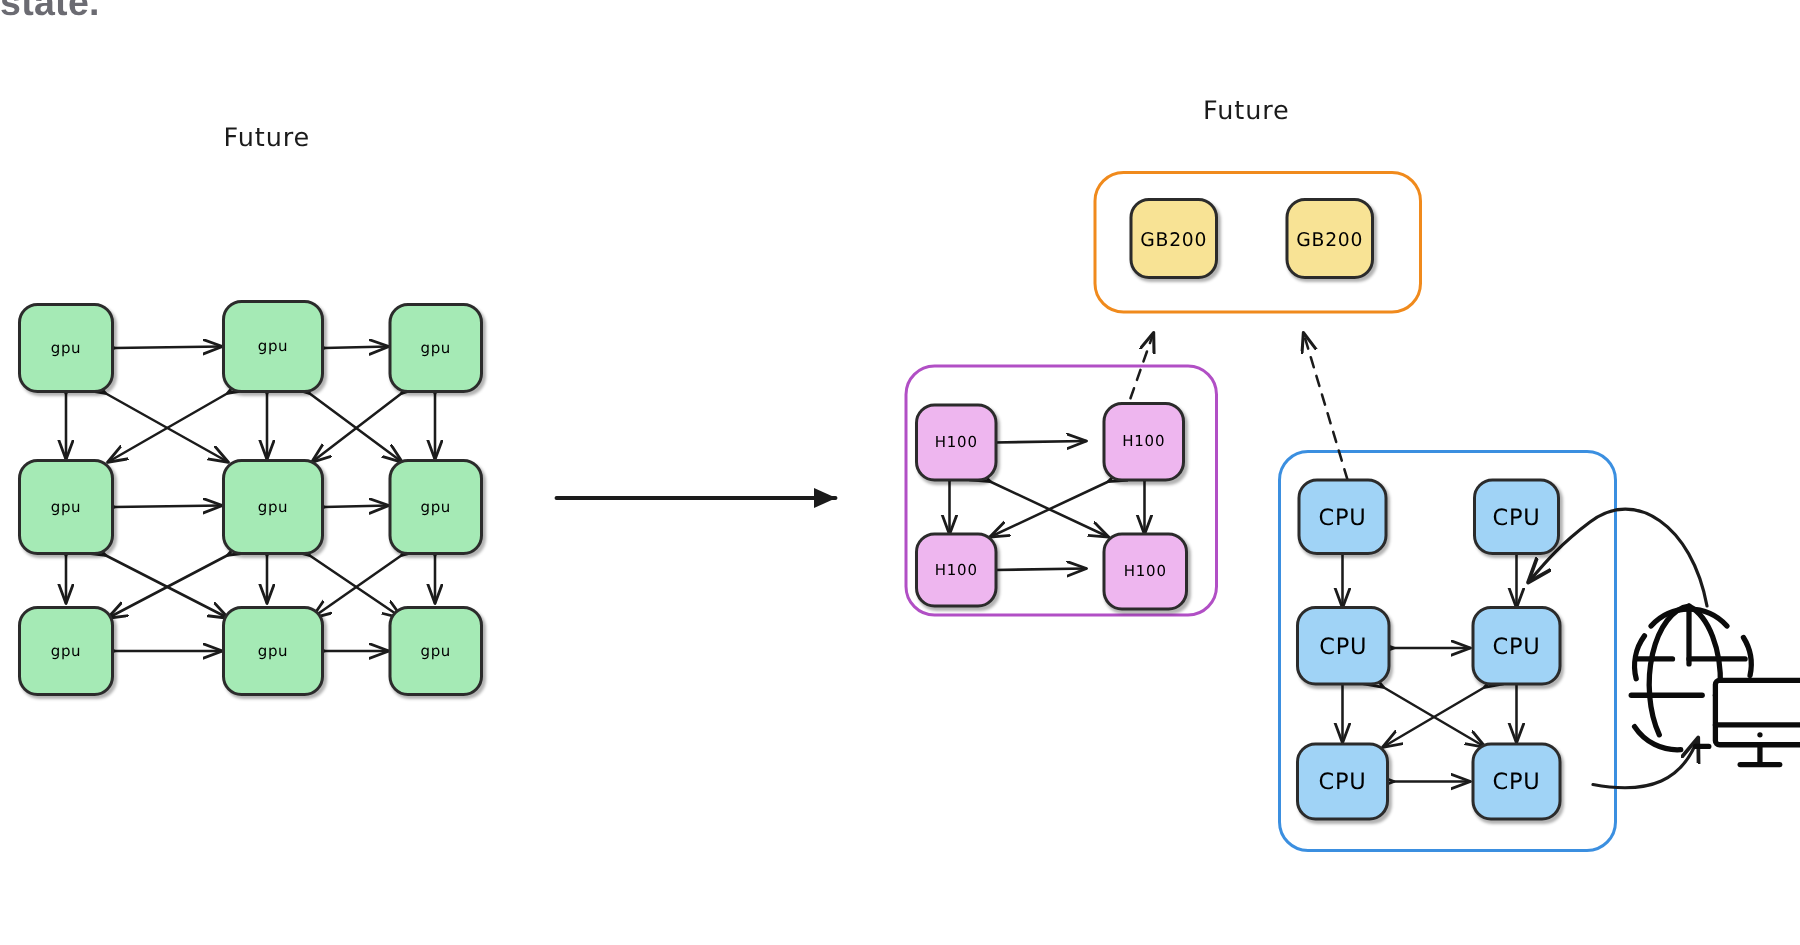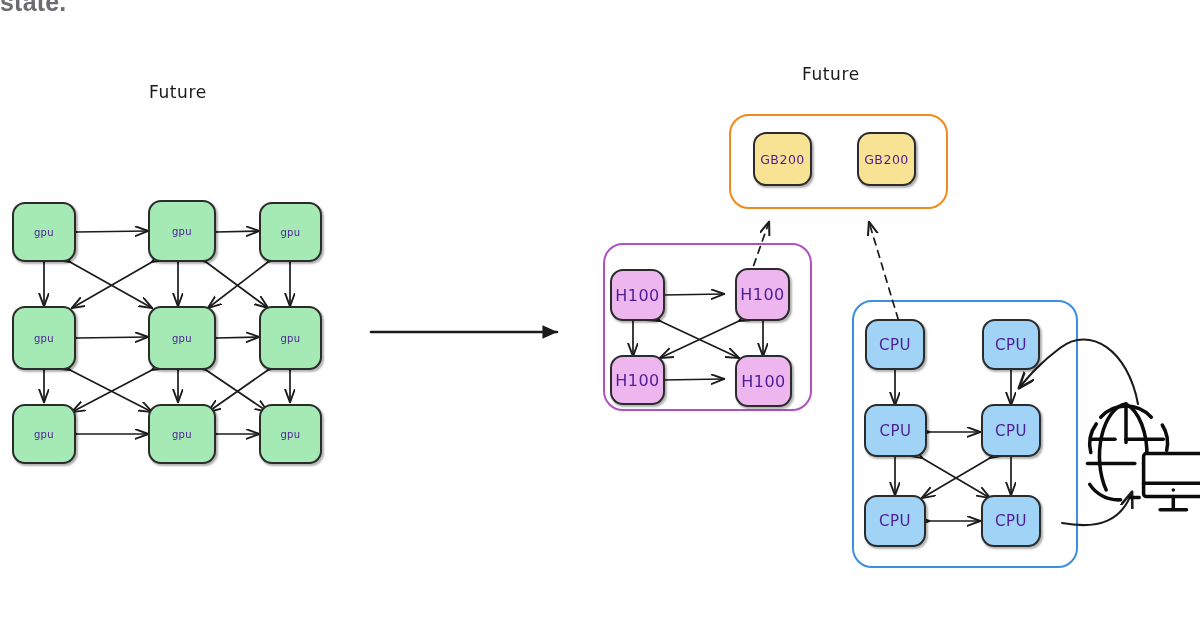--- a/index.html
+++ b/index.html
@@ -40,31 +40,31 @@
   }
   .node {
     position: absolute;
     box-sizing: border-box;
     border: 2.2px solid #2b2b2b;
     border-radius: 13px;
     display: flex;
     align-items: center;
     justify-content: center;
     font-family: "DejaVu Sans", sans-serif;
-    color: #4c1d95;
+    color: #000000;
     box-shadow: 1.5px 2px 2px rgba(0,0,0,0.30);
   }
   .node.gpu {
     background: #a5eab5;
     font-size: 10px;
     letter-spacing: 0.4px;
   }
   .node.h100 {
     background: #eeb6ef;
-    font-size: 16px;
+    font-size: 10px;
     letter-spacing: 0.5px;
   }
   .node.cpu {
     background: #a0d3f6;
     font-size: 15px;
     letter-spacing: 0.5px;
   }
   .node.gb200 {
     background: #f8e395;
     font-size: 12.5px;

